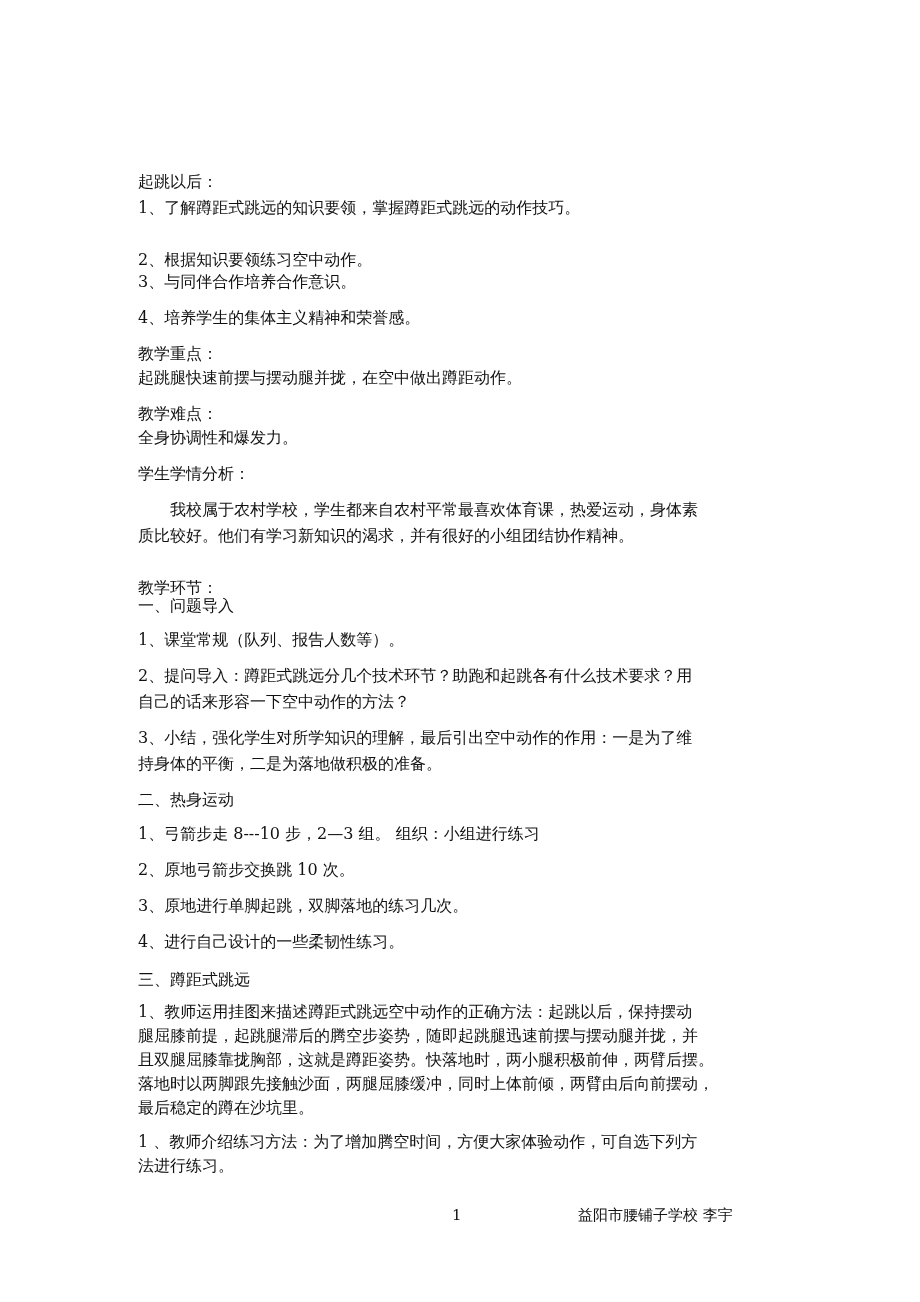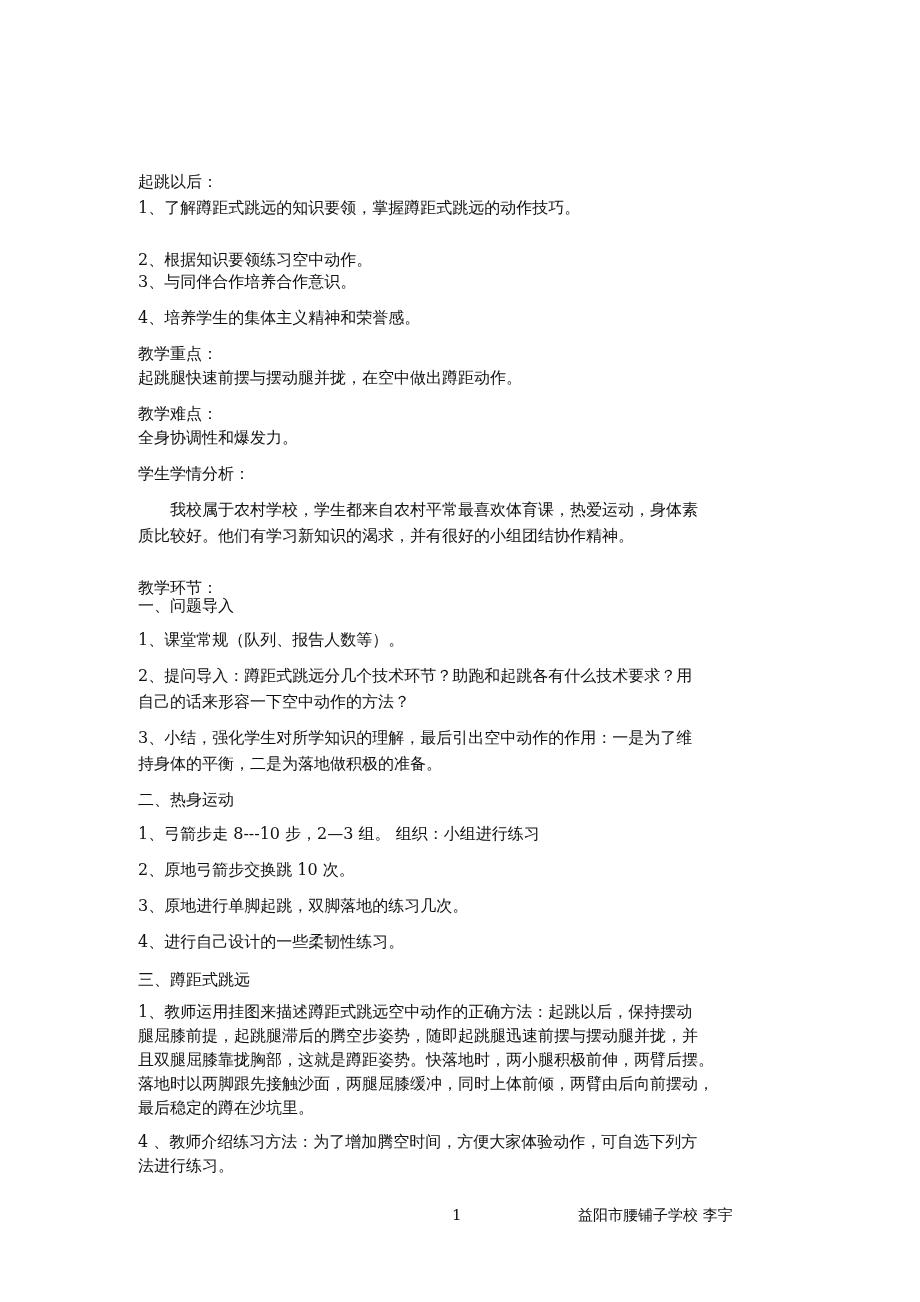--- a/index.html
+++ b/index.html
@@ -48,18 +48,18 @@
       <div class="ln" style="top: 824px; text-align: center;">1、弓箭步走 8---10 步，2—3 组。 组织：小组进行练习</div>
       <div class="ln" style="top: 860px;">2、原地弓箭步交换跳 10 次。</div>
       <div class="ln" style="top: 896px;">3、原地进行单脚起跳，双脚落地的练习几次。</div>
       <div class="ln" style="top: 932px;">4、进行自己设计的一些柔韧性练习。</div>
       <div class="ln" style="top: 970px; text-align: right;">三、蹲距式跳远</div>
       <div class="ln" style="top: 1002px;">1、教师运用挂图来描述蹲距式跳远空中动作的正确方法：起跳以后，保持摆动</div>
       <div class="ln" style="top: 1026px;">腿屈膝前提，起跳腿滞后的腾空步姿势，随即起跳腿迅速前摆与摆动腿并拢，并</div>
       <div class="ln" style="top: 1050px;">且双腿屈膝靠拢胸部，这就是蹲距姿势。快落地时，两小腿积极前伸，两臂后摆。</div>
       <div class="ln" style="top: 1074px;">落地时以两脚跟先接触沙面，两腿屈膝缓冲，同时上体前倾，两臂由后向前摆动，</div>
       <div class="ln" style="top: 1098px;">最后稳定的蹲在沙坑里。</div>
-      <div class="ln" style="top: 1132px;"> 4 、教师介绍练习方法：为了增加腾空时间，方便大家体验动作，可自选下列方</div>
+      <div class="ln" style="top: 1132px;"> 1 、教师介绍练习方法：为了增加腾空时间，方便大家体验动作，可自选下列方</div>
       <div class="ln" style="top: 1156px;">法进行练习。</div>
     </div>
   <div class="footer-page">1</div>
   <div class="footer-author">益阳市腰铺子学校  李宇</div>
 </div>
 
 </body></html>

